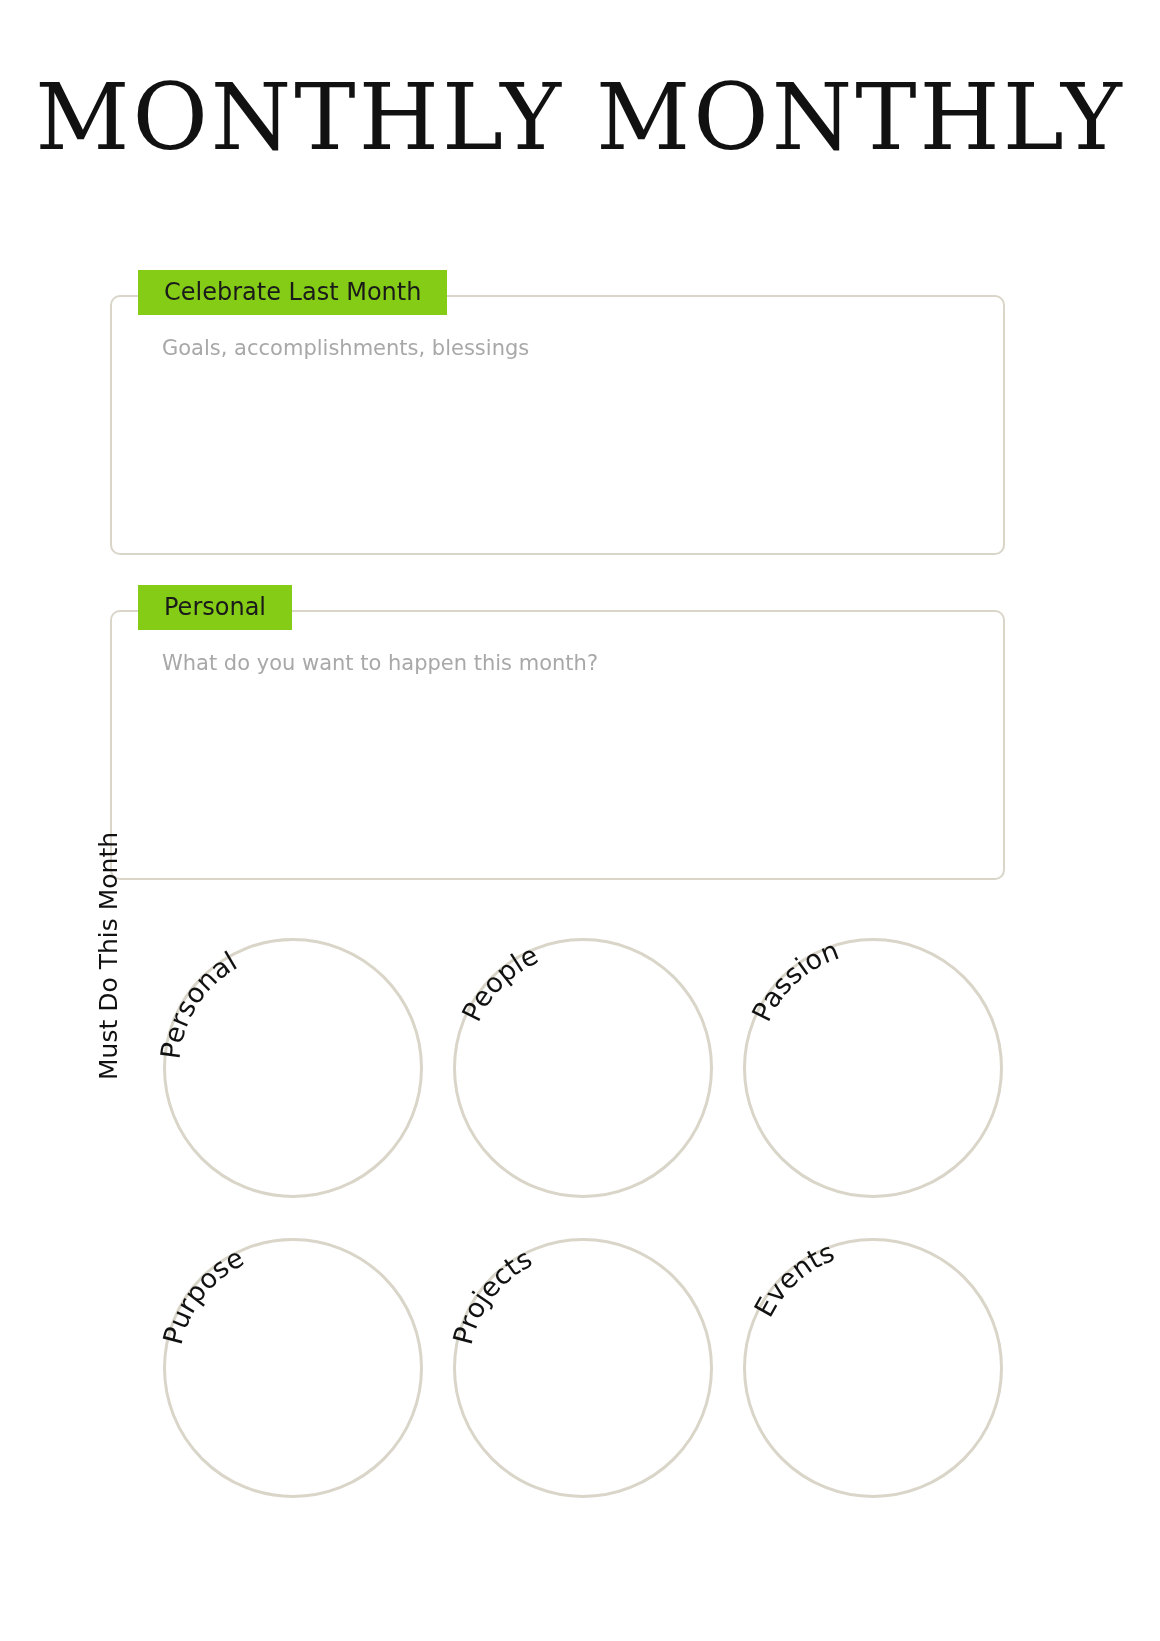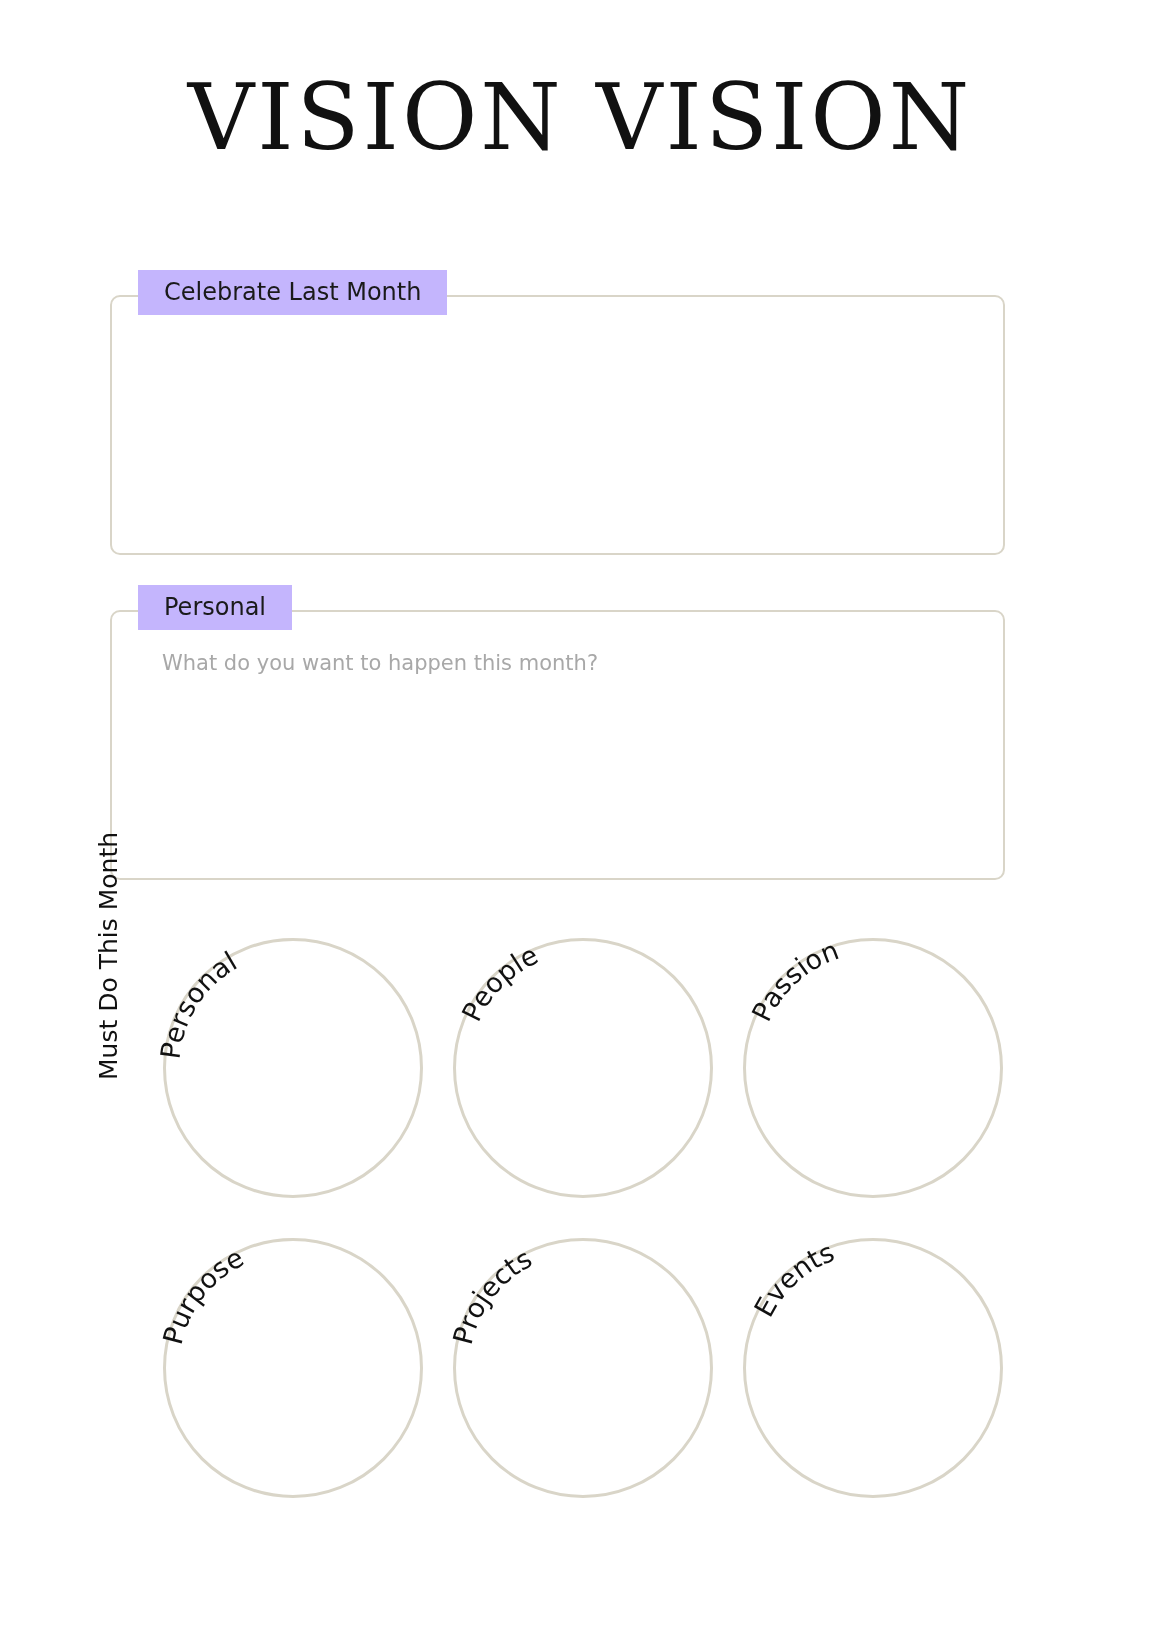--- a/index.html
+++ b/index.html
@@ -51,21 +51,21 @@
   }
   .box-envision {
     left: 110px;
     top: 610px;
     width: 895px;
     height: 270px;
   }
 
   .box-tab {
     position: absolute;
-    background: #c4b5fd;
+    background: #84cc16;
     color: #1a1a1a;
     font-size: 24px;
     line-height: 45px;
     height: 45px;
     padding: 0 26px;
     box-sizing: border-box;
     white-space: nowrap;
   }
   .tab-celebrate {
     left: 138px;
@@ -128,24 +128,25 @@
     font-family: "DejaVu Sans", sans-serif;
     font-size: 27px;
     fill: #111111;
   }
 </style>
 </head>
 <body>
 
 <div class="page">
 
-  <div class="title">VISION VISION</div>
+  <div class="title">MONTHLY MONTHLY</div>
 
   <div class="box box-celebrate"></div>
   <div class="box-tab tab-celebrate">Celebrate Last Month</div>
+  <div class="box-placeholder ph-celebrate">Goals, accomplishments, blessings</div>
 
   <div class="box box-envision"></div>
   <div class="box-tab tab-envision">Personal</div>
   <div class="box-placeholder ph-envision">What do you want to happen this month?</div>
 
   <div class="side-label">Must Do This Month</div>
 
   <div class="circle" style="left:163px; top:938px; width:260px; height:260px;"></div>
   <div class="circle-label" style="left:163px; top:938px;">
     <svg viewBox="0 0 260 260">

